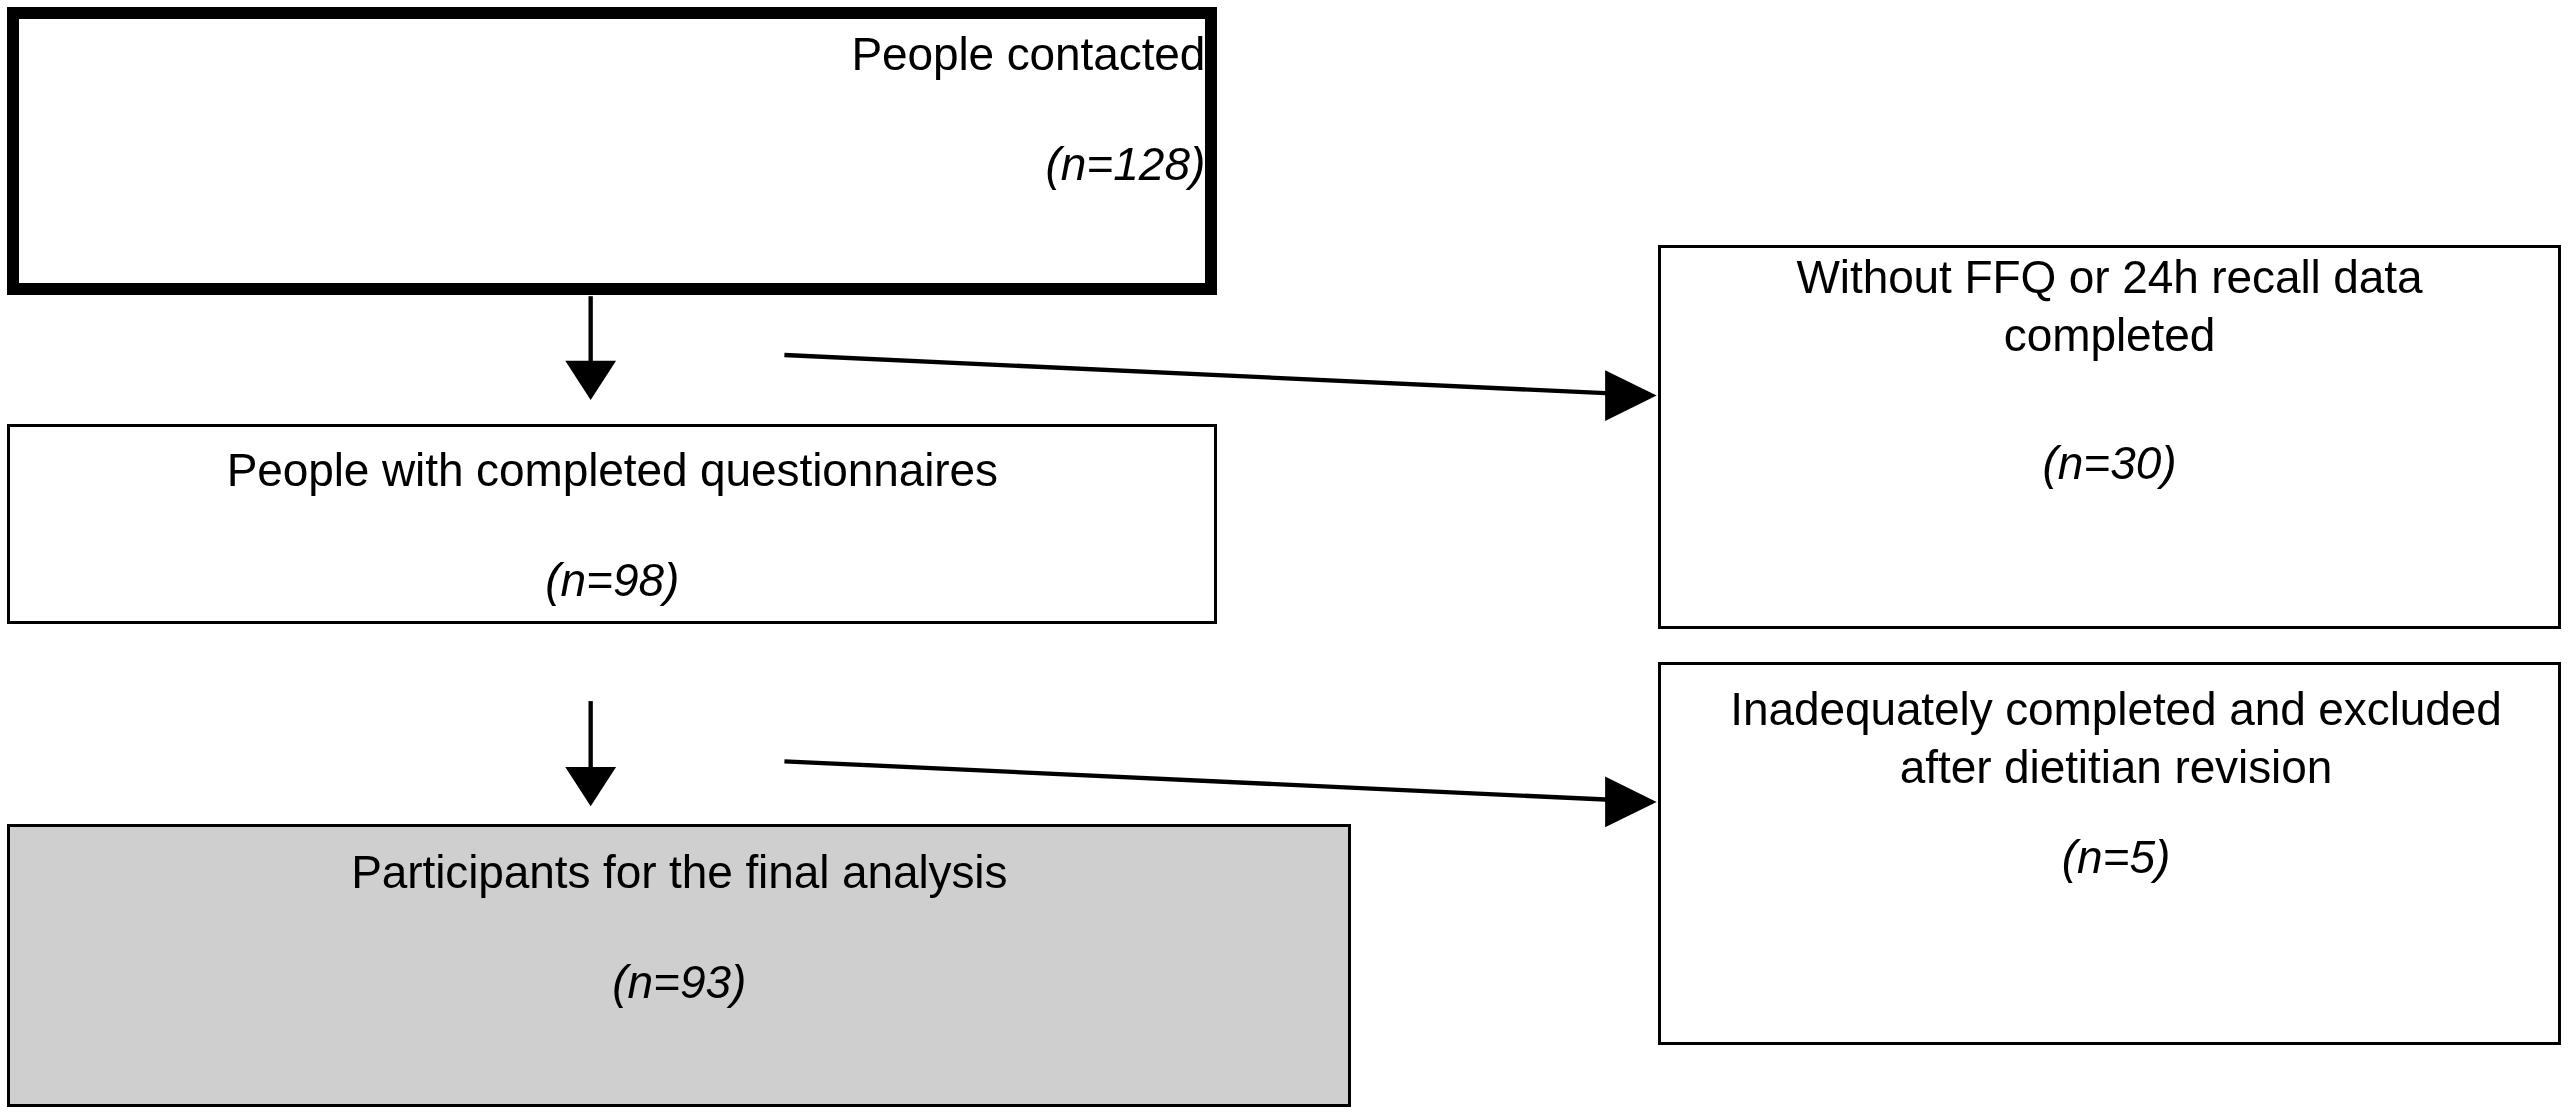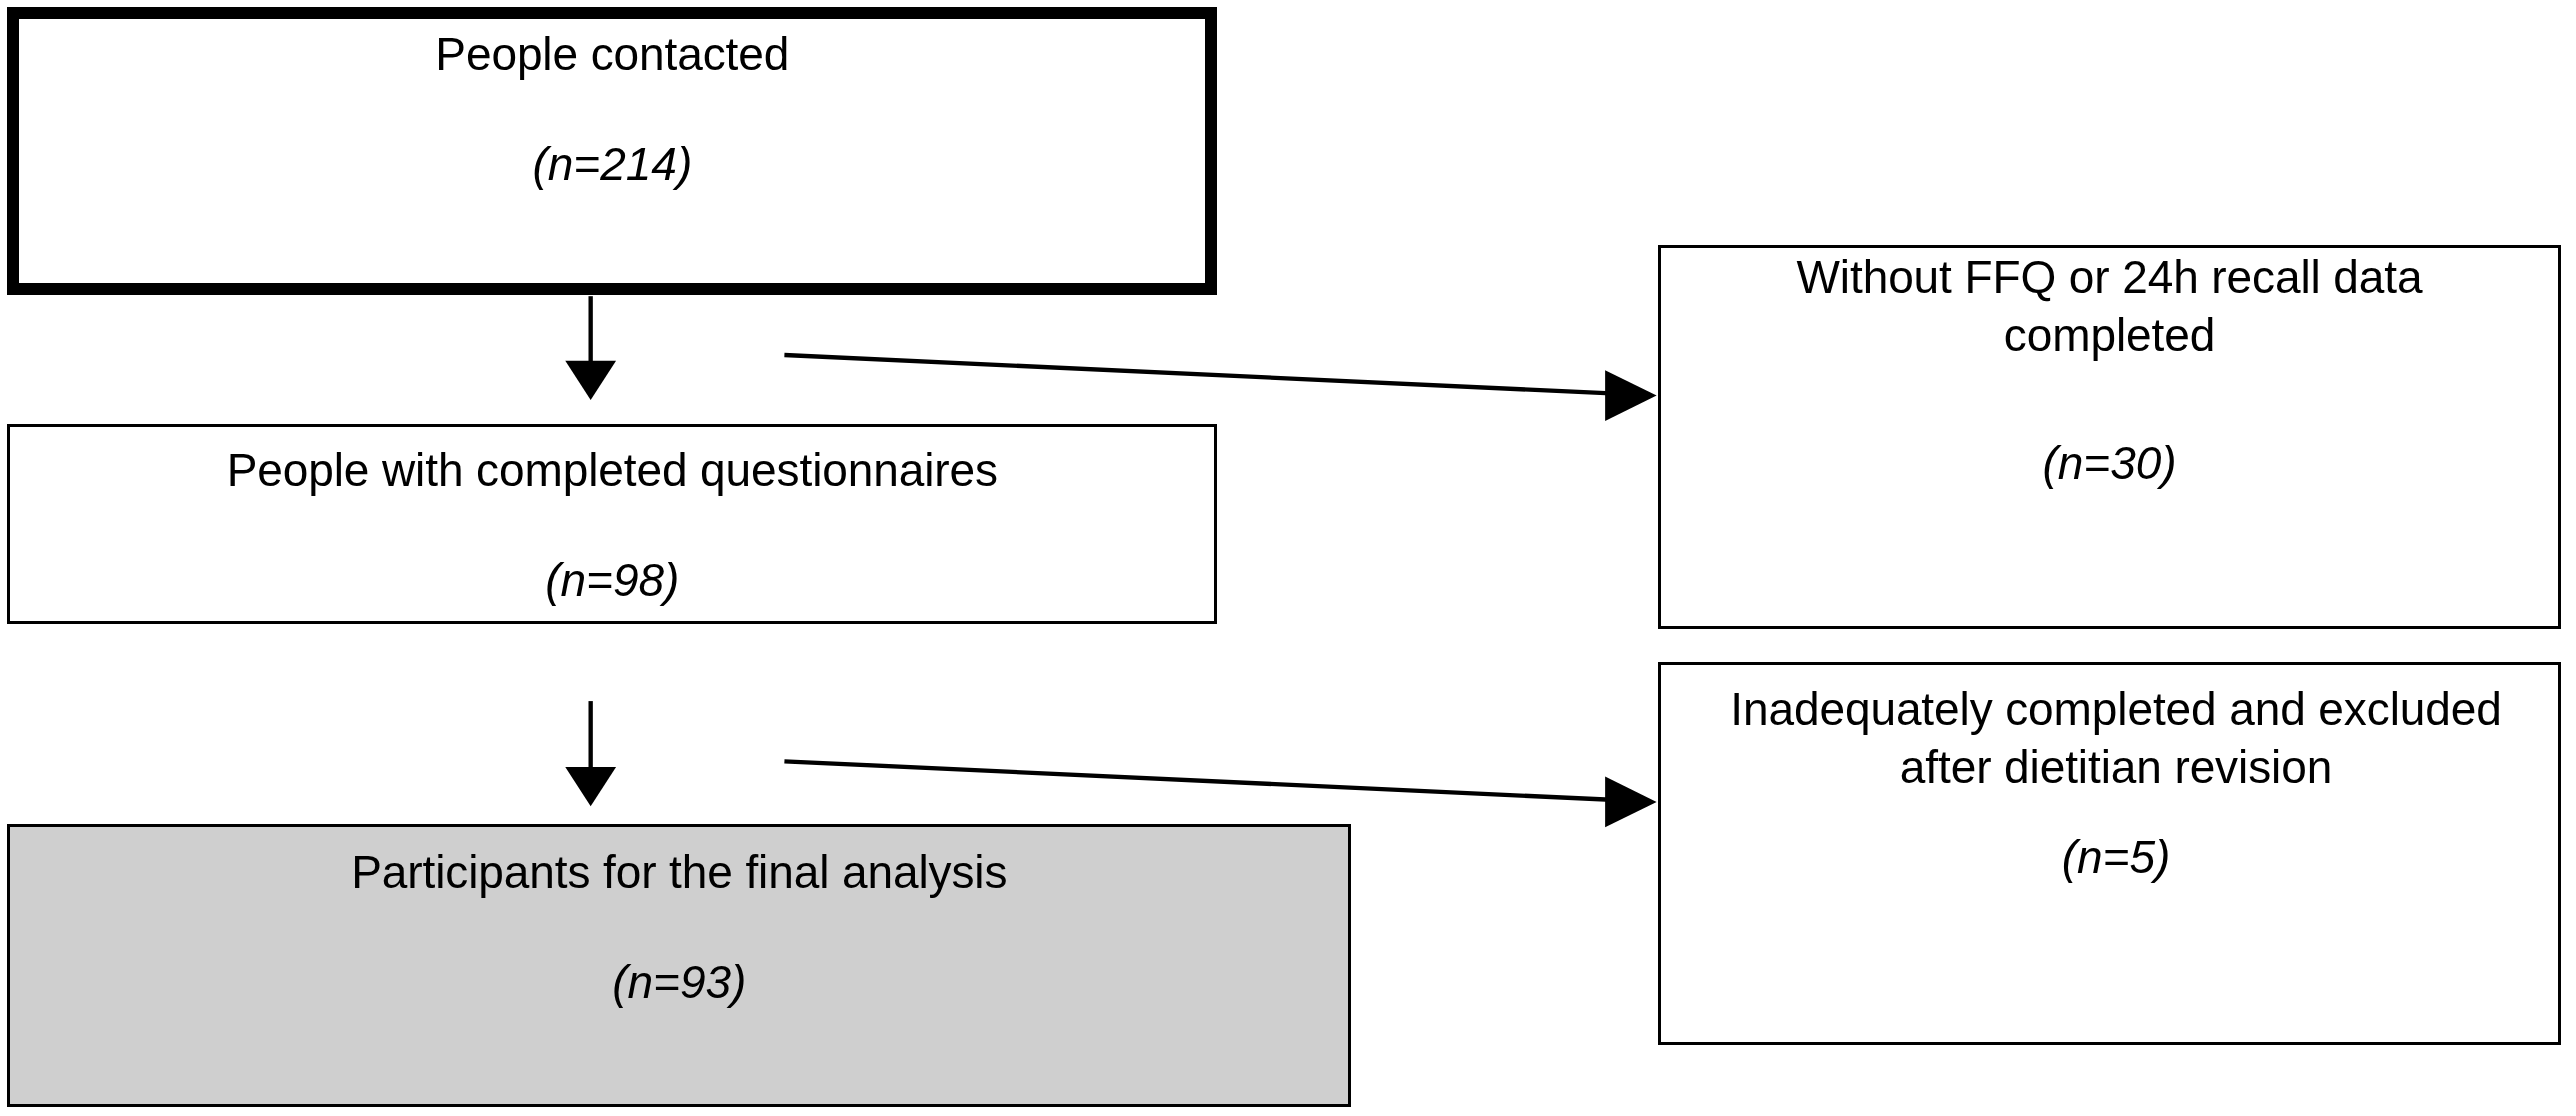--- a/index.html
+++ b/index.html
@@ -46,21 +46,21 @@
   .box-count {
     font-size: 46px;
     line-height: 58px;
     font-style: italic;
     font-weight: 400;
     text-align: center;
     white-space: nowrap;
   }
   
   #box-contacted {
-    left: 7.3px; top: 7.3px; width: 1210px; height: 288px;
+    left: 7.3px; top: 7.3px; width: 1210px; height: 288px; align-items: flex-end;
   }
   #box-contacted .box-title { margin-top: 5.8px; }
   #box-contacted .box-count { margin-top: 52px; }
   
   #box-questionnaires {
     left: 7.3px; top: 424px; width: 1210px; height: 200px;
   }
   #box-questionnaires .box-title { margin-top: 13.8px; }
   #box-questionnaires .box-count { margin-top: 52px; text-align: center; }
   
@@ -113,21 +113,21 @@
     </g>
 
     <g>
       <line x1="1081" y1="1049" x2="2220" y2="1102" stroke="#000000" stroke-width="6"></line>
       <polygon points="2212,1070 2283,1105 2212,1140" fill="#000000"></polygon>
     </g>
   </svg>
 
   <div class="box thick" id="box-contacted">
     <div class="box-title">People contacted</div>
-    <div class="box-count">(n=214)</div>
+    <div class="box-count">(n=128)</div>
   </div>
 
   <div class="box" id="box-questionnaires">
     <div class="box-title">People with completed questionnaires</div>
     <div class="box-count">(n=98)</div>
   </div>
 
   <div class="box shaded" id="box-participants">
     <div class="box-title">Participants for the final analysis</div>
     <div class="box-count">(n=93)</div>

